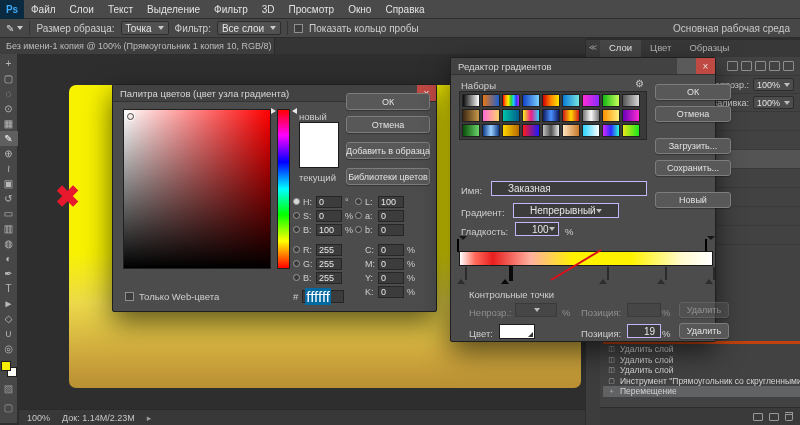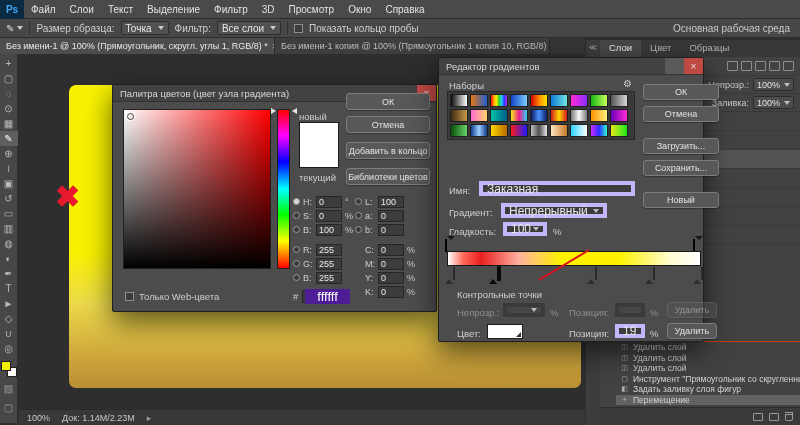--- a/index.html
+++ b/index.html
@@ -52,38 +52,38 @@
   .panel-tab.selected{background:#474747;color:#e9e9e9}
   .prow{display:flex;align-items:center;border-bottom:1px solid #393939;padding:0 6px;gap:4px}
   .filter-row{height:19px}
   .icon-box{width:11px;height:10px;border:1px solid #8e8e8e;border-radius:1px;flex:none}
   .blend-row,.lock-row{height:18px;font-size:9px;color:#c9c9c9}
   .pval{height:13px;background:#4c4c4c;border:1px solid #2c2c2c;border-radius:2px;display:flex;align-items:center;gap:4px;padding:0 3px;color:#e3e3e3}
   .layer-row{height:19px;display:flex;align-items:center;border-bottom:1px solid #3a3a3a}
   .layer-row.selected{background:#545454}
   .eye-cell{width:20px;border-right:1px solid #3a3a3a;text-align:center;color:#bdbdbd;font-size:8px;align-self:stretch;line-height:18px;flex:none}
   .thumb{width:13px;height:11px;background:#7d7d7d;border:1px solid #222;margin-left:5px;flex:none}
-  .history{position:absolute;left:16px;top:301px;right:0;border-top:1px solid #c2410c}
+  .history{position:absolute;left:3px;top:301px;right:0;border-top:3px solid #c2410c}
   .hist-row{height:10.5px;display:flex;align-items:center;gap:3px;padding-left:3px;font-size:8.5px;color:#d4d4d4;white-space:nowrap;overflow:hidden}
   .hist-row.selected{background:#606264}
   .hist-icon{width:11px;flex:none;font-size:7px;color:#b2b2b2;text-align:center}
   .panel-footer{position:absolute;left:0;right:0;bottom:0;height:18px;background:#3a3a3a;border-top:1px solid #2c2c2c;display:flex;align-items:center;justify-content:flex-end;gap:6px;padding-right:7px}
   .mini-icon{width:10px;height:8px;border:1px solid #9a9a9a;border-radius:1px}
   .trash-icon{width:8px;height:9px;border:1px solid #9a9a9a;border-top:3px double #9a9a9a;border-radius:0 0 2px 2px}
 
   
   .dialog{position:absolute;background:#4c4c4c;border:1px solid #1f1f1f;border-radius:2px;box-shadow:0 10px 28px rgba(0,0,0,.6);z-index:10}
   .dialog-title{height:17px;background:#424242;border-bottom:1px solid #323232;display:flex;align-items:center;padding-left:7px;font-size:9.5px;color:#d8d8d8;border-radius:2px 2px 0 0}
   .title-btns{margin-left:auto;display:flex;height:100%}
   .tbtn{width:19px;height:100%;display:flex;align-items:center;justify-content:center;font-size:10px;color:#f0dede}
   .tbtn.gray{background:#5a5a5a;color:#ddd}
   .tbtn.close{background:#bf4943}
   .btn{background:#585858;border:1px solid #7d7d7d;border-radius:3px;color:#e3e3e3;display:flex;align-items:center;justify-content:center;font-size:9px;box-shadow:0 1px 1px rgba(0,0,0,.3);white-space:nowrap}
   .btn.dis{opacity:.45}
-  .input{background:#3c3c3c;border:4px solid #c4b5fd;color:#e6e6e6;font-size:12px;display:flex;align-items:center;padding:0 4px}
+  .input{background:#3c3c3c;border:1px solid #c4b5fd;color:#e6e6e6;font-size:10px;display:flex;align-items:center;padding:0 16px}
   .input.dis{background:#464646;border-color:#3a3a3a;color:#808080}
   .ddar{margin-left:auto;width:0;height:0;border-left:3px solid transparent;border-right:3px solid transparent;border-top:4px solid #bdbdbd}
   .dlabel{color:#cfcfcf;font-size:9.5px;white-space:nowrap}
   .dim{color:#8f8f8f}
 
   
   .cp-field{left:10px;top:24px;width:148px;height:160px;border:1px solid #202020;
     background:linear-gradient(to top,#000,rgba(0,0,0,0)),linear-gradient(to right,#fff,#f00)}
   .cp-marker{position:absolute;left:3px;top:3px;width:7px;height:7px;border:1px solid #444;border-radius:50%;box-shadow:0 0 0 1px rgba(255,255,255,.85)}
   .cp-hue{left:164px;top:24px;width:13px;height:160px;border:1px solid #202020;
@@ -93,21 +93,21 @@
   .cp-swatch{left:186px;top:37px;width:40px;height:46px;border:1px solid #1b1b1b;background:#fff}
   .field-row{display:flex;align-items:center;height:13px;margin-bottom:1px}
   .field-row.gap{margin-top:7px}
   .radio{width:7px;height:7px;border:1px solid #999;border-radius:50%;margin-right:3px;background:#3a3a3a;flex:none}
   .field-row.checked .radio{background:#d9d9d9}
   .field-row.noradio .radio{visibility:hidden}
   .flabel{width:13px;color:#cfcfcf;font-size:9px}
   .fbox{width:26px;height:12px;background:#3c3c3c;border:1px solid #262626;color:#e8e8e8;padding:0 2px;font-size:9px;display:flex;align-items:center}
   .funit{margin-left:3px;color:#cfcfcf;font-size:9px}
   .hex-box{width:42px;height:13px;background:#3c3c3c;border:1px solid #262626;display:flex;align-items:center;padding:0 2px;margin-left:4px}
-  .hex-sel{background:#4c1d95;color:#fff;font-size:13px;padding:0 12px}
+  .hex-sel{background:#0369a1;color:#fff;font-size:15px;padding:0 1px}
 
   
   .ge-presets{left:8px;top:33px;width:188px;height:49px;background:#3a3a3a;border:1px solid #282828;display:flex;flex-wrap:wrap;gap:2px;padding:2px;align-content:flex-start}
   .preset{width:18px;height:13px;border:1px solid #202020;flex:none}
   .ge-barwrap{left:8px;top:182px;width:254px;height:46px}
   .ge-bar{position:absolute;left:0;top:11px;width:254px;height:15px;border:1px solid #181818}
   .ge-ostop{position:absolute;top:0;transform:translateX(-50%)}
   .ostop-sq{width:7px;height:6px;background:#161616;border:1px solid #000}
   .ostop-tri{width:0;height:0;border-left:4px solid transparent;border-right:4px solid transparent;border-top:4px solid #161616;margin:0 auto}
   .ge-cstop{position:absolute;top:28px;transform:translateX(-50%)}
@@ -156,24 +156,20 @@
       <span class="dda"></span>
     </span>
     <span class="sep"></span>
     <span class="checkbox"></span>
     <span class="olabel">Показать кольцо пробы</span>
     <span class="workspace">Основная рабочая среда</span>
   </div>
 
   <div class="tabbar">
 
-  <div class="doc-tab selected">
-        <span>Без имени-1 @ 100% (Прямоугольник, скругл. углы 1, RGB/8) *</span>
-        <span class="tab-close">×</span>
-      </div>
       <div class="doc-tab">
         <span>Без имени-1 копия @ 100% (Прямоугольник 1 копия 10, RGB/8) *</span>
 
       </div>
     </div>
 
   <div class="toolbar">
     <div class="tools">
 
     <div class="tool">
@@ -345,24 +341,20 @@
           <span>Удалить слой</span>
         </div>
         <div class="hist-row">
           <span class="hist-icon">◫</span>
           <span>Удалить слой</span>
         </div>
         <div class="hist-row">
           <span class="hist-icon">▢</span>
           <span>Инструмент "Прямоугольник со скругленными угла</span>
         </div>
-        <div class="hist-row">
-          <span class="hist-icon">◧</span>
-          <span>Задать заливку слоя фигур</span>
-        </div>
         <div class="hist-row selected">
           <span class="hist-icon">+</span>
           <span>Перемещение</span>
         </div>
       </div>
     <div class="panel-footer">
       <span class="mini-icon"></span>
       <span class="mini-icon"></span>
       <span class="trash-icon"></span>
     </div>
@@ -380,21 +372,21 @@
     </div>
     <div class="cp-hue a"></div>
     <span class="hue-tri-l a"></span>
     <span class="hue-tri-r a"></span>
     <span class="dlabel a" style="left:186px;top:26px">новый</span>
     <div class="cp-swatch a"></div>
     <span class="dlabel a" style="left:186px;top:87px">текущий</span>
 
     <div class="btn a" style="left:233px;top:8px;width:84px;height:17px">ОК</div>
     <div class="btn a" style="left:233px;top:31px;width:84px;height:17px">Отмена</div>
-    <div class="btn a" style="left:233px;top:57px;width:84px;height:17px">Добавить в кольцо</div>
+    <div class="btn a" style="left:233px;top:57px;width:84px;height:17px">Добавить в образца</div>
     <div class="btn a" style="left:233px;top:83px;width:84px;height:17px">Библиотеки цветов</div>
 
     <div class="a" style="left:180px;top:110px">
 
     <div class="field-row checked">
           <span class="radio"></span>
           <span class="flabel">H:</span>
           <span class="fbox">0</span>
           <span class="funit">°</span>
         </div>
@@ -480,21 +472,21 @@
       <span class="hex-box">
         <span class="hex-sel">ffffff</span>
       </span>
     </div>
     <div class="a" style="left:12px;top:206px;display:flex;align-items:center;gap:5px">
       <span class="checkbox"></span>
       <span class="dlabel">Только Web-цвета</span>
     </div>
   </section>
 
-  <section class="dialog" style="left:438px;top:57px;width:266px;height:285px">
+  <section class="dialog" style="left:450px;top:57px;width:266px;height:285px">
     <div class="dialog-title">
       <span>Редактор градиентов</span>
       <span class="title-btns">
         <span class="tbtn gray"></span>
         <span class="tbtn close">×</span>
       </span>
     </div>
     <span class="dlabel a" style="left:10px;top:22px">Наборы</span>
     <span class="a" style="left:184px;top:20px;color:#c9c9c9">⚙</span>
     <div class="ge-presets a">

